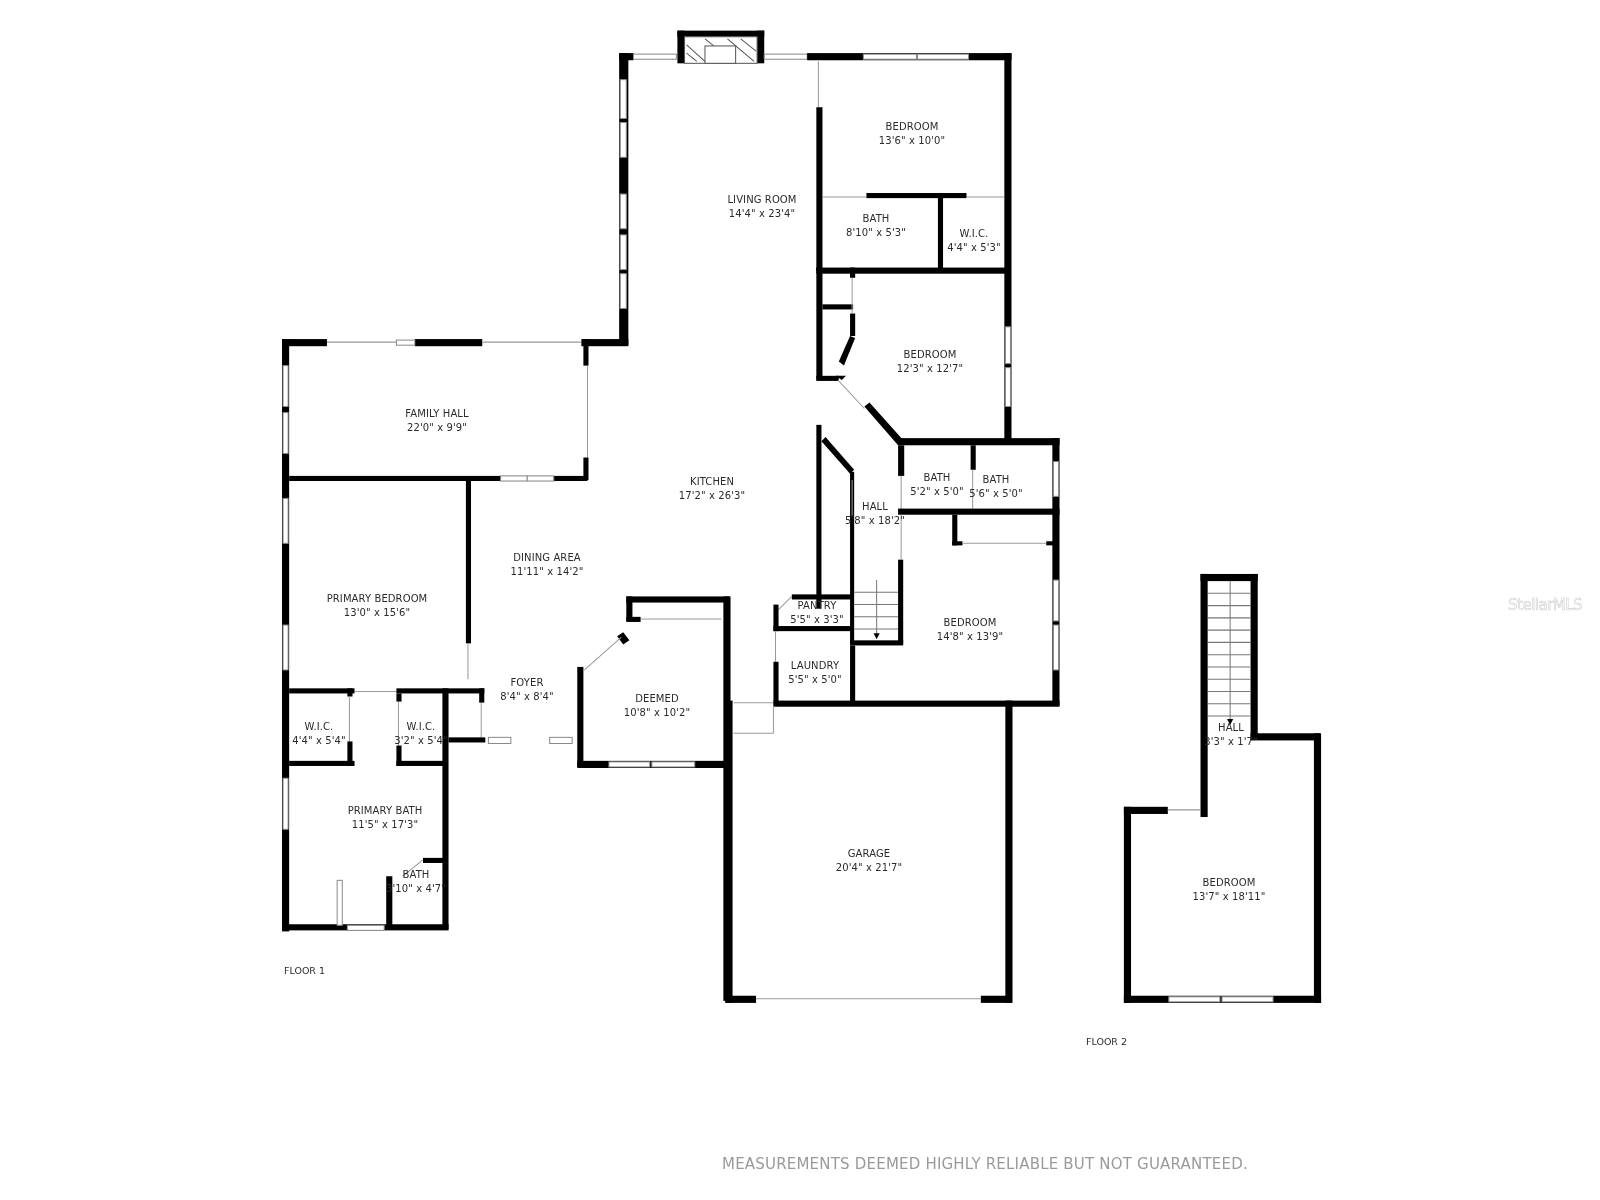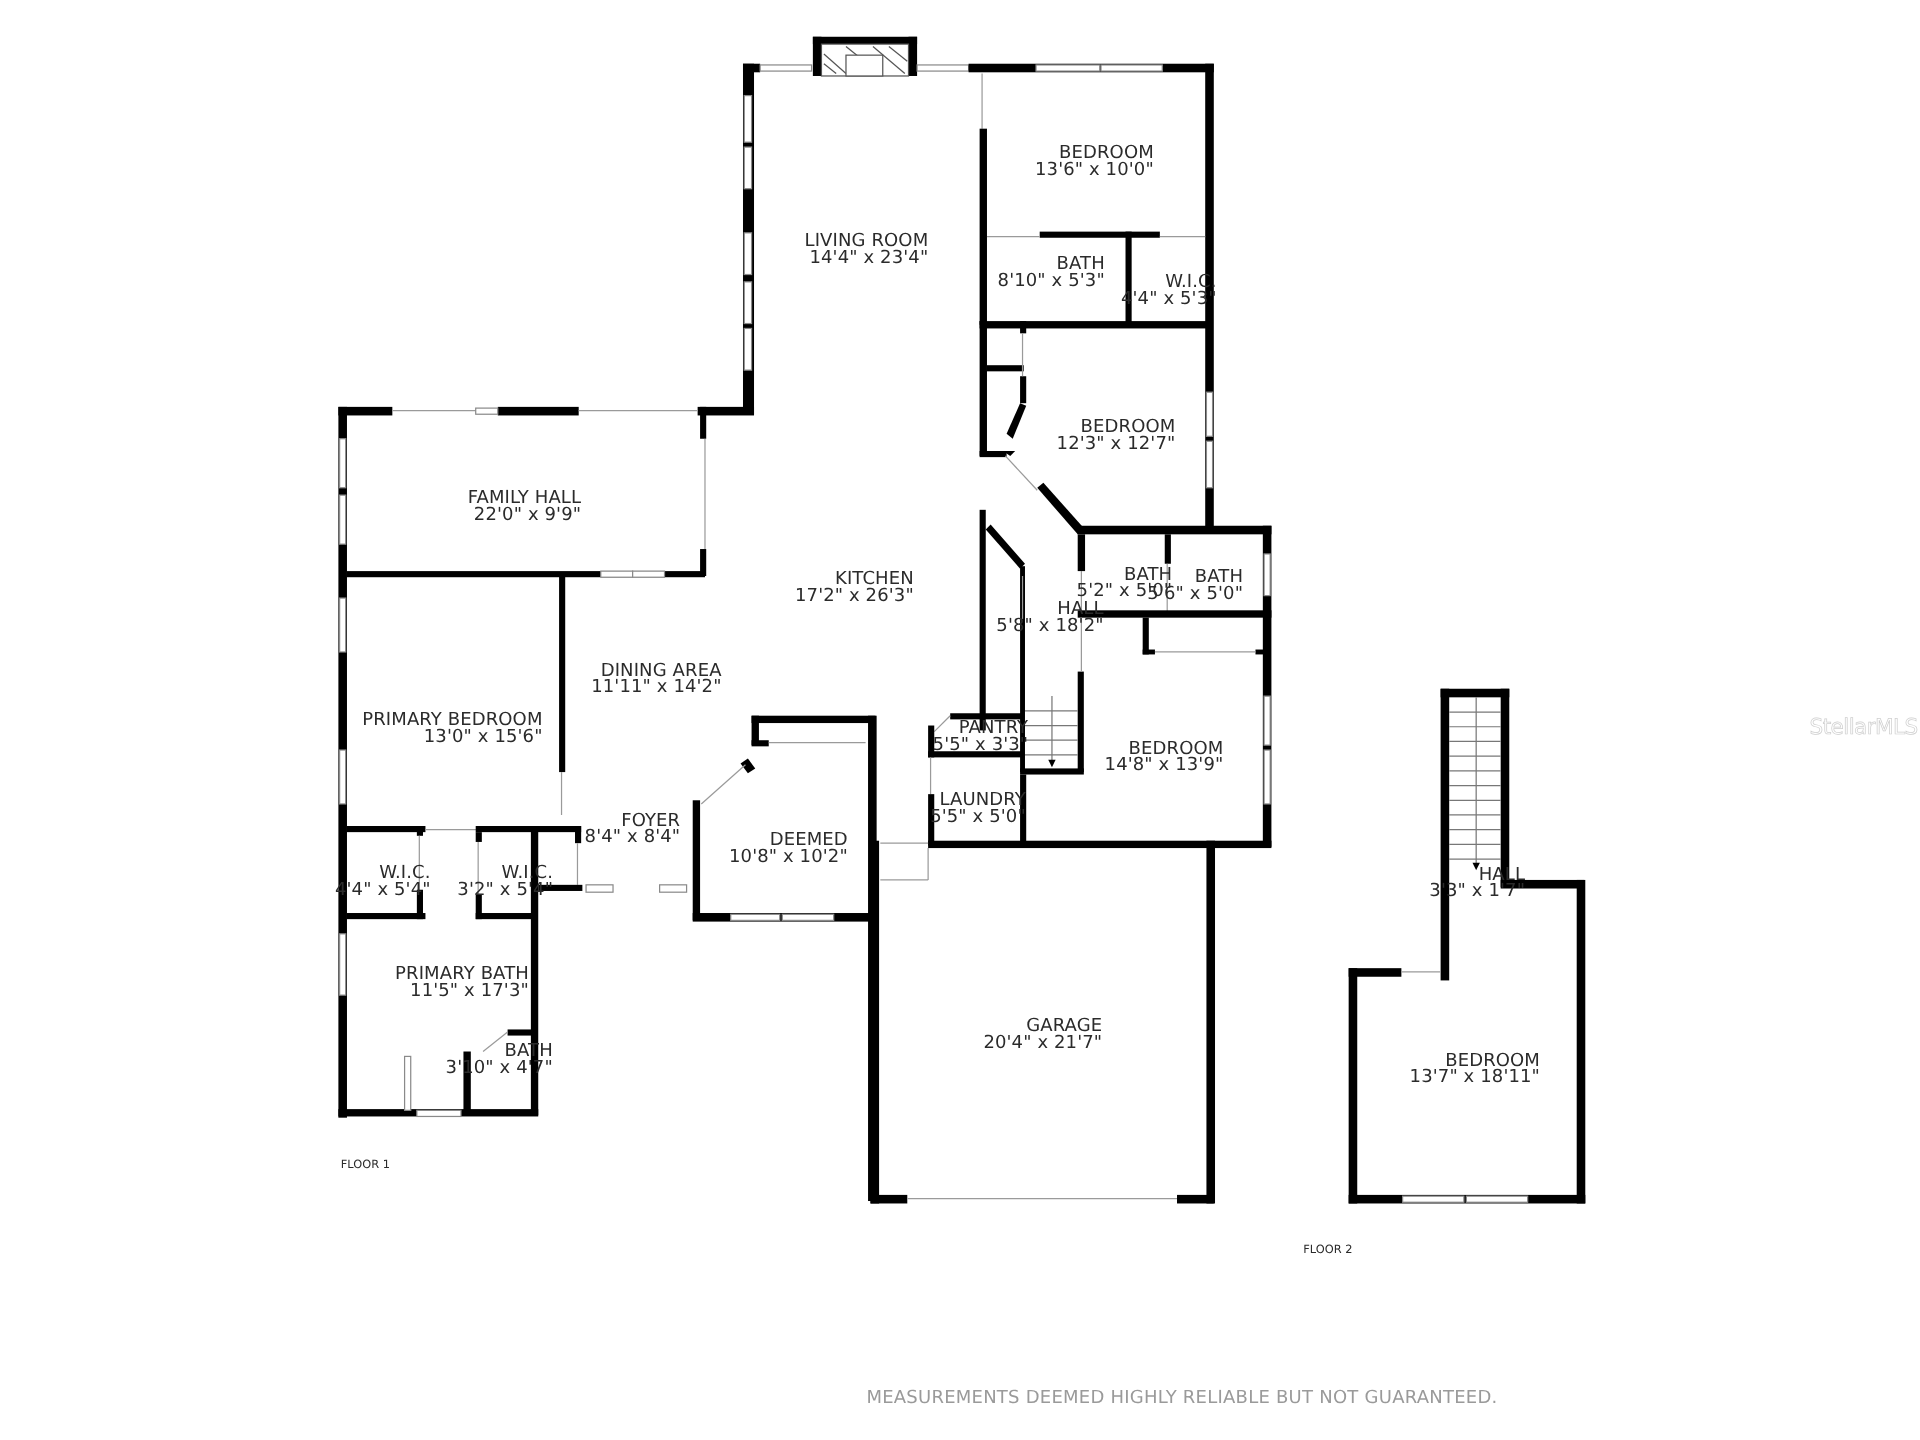--- a/index.html
+++ b/index.html
@@ -1,25 +1,25 @@
 <!DOCTYPE html>
 <html><head>
 <meta charset="utf-8">
 <style>
   html,body{margin:0;padding:0;background:#ffffff;}
   body{width:1600px;height:1200px;position:relative;overflow:hidden;font-family:"DejaVu Sans","Liberation Sans",sans-serif;}
   #plan{position:absolute;left:0;top:0;width:1600px;height:1200px;}
   .wall{fill:#000;}
   .win{fill:#fff;stroke:#8a8a8a;stroke-width:1;}
   .thin{stroke:#9a9a9a;stroke-width:1;fill:none;}
-  .lbl{position:absolute;transform:translate(-50%,-50%);text-align:right;color:#2b2b2b;font-size:15px;line-height:14px;white-space:nowrap;letter-spacing:0.1px;}
+  .lbl{position:absolute;transform:translate(-50%,-50%);text-align:center;color:#2b2b2b;font-size:10px;line-height:14px;white-space:nowrap;letter-spacing:0.1px;}
   .lbl .n,.lbl .d{display:block;}
   .floor{position:absolute;font-size:9.5px;color:#2b2b2b;}
   .footer{position:absolute;left:722px;top:1155px;font-size:15px;color:#9a9a9a;letter-spacing:0.2px;}
-  .wm{position:absolute;left:1508px;top:596px;font-size:18px;color:#fff;-webkit-text-stroke:0.6px #cfcfcf;letter-spacing:-0.5px;}
+  .wm{position:absolute;left:1508px;top:596px;font-size:15px;color:#fff;-webkit-text-stroke:0.6px #cfcfcf;letter-spacing:-0.5px;}
 </style>
 </head>
 <body>
 
 <svg id="plan" viewBox="0 0 1566 1175" preserveAspectRatio="none" xmlns="http://www.w3.org/2000/svg">
 
   <g>
 
     <rect class="wall" x="663" y="30" width="85" height="6"></rect>
     <rect class="wall" x="663" y="30" width="7" height="32"></rect>
@@ -208,21 +208,21 @@
     <rect class="wall" x="1286" y="718" width="7" height="264"></rect>
     <rect class="wall" x="1100" y="790" width="43" height="7"></rect>
     <line class="thin" x1="1143" y1="793" x2="1175" y2="793"></line>
     <rect class="wall" x="1100" y="790" width="7" height="192"></rect>
     <rect class="wall" x="1100" y="975" width="193" height="7"></rect>
     <rect class="win" x="1144" y="976" width="50" height="5"></rect>
     <rect class="win" x="1196" y="976" width="50" height="5"></rect>
   </g>
 </svg>
 
-<div class="lbl" style="left:722px;top:207px">
+<div class="lbl" style="left:762px;top:207px">
   <span class="n">LIVING ROOM</span>
   <span class="d">14'4" x 23'4"</span>
 </div>
 <div class="lbl" style="left:912px;top:134px">
   <span class="n">BEDROOM</span>
   <span class="d">13'6" x 10'0"</span>
 </div>
 <div class="lbl" style="left:876px;top:226px">
   <span class="n">BATH</span>
   <span class="d">8'10" x 5'3"</span>

